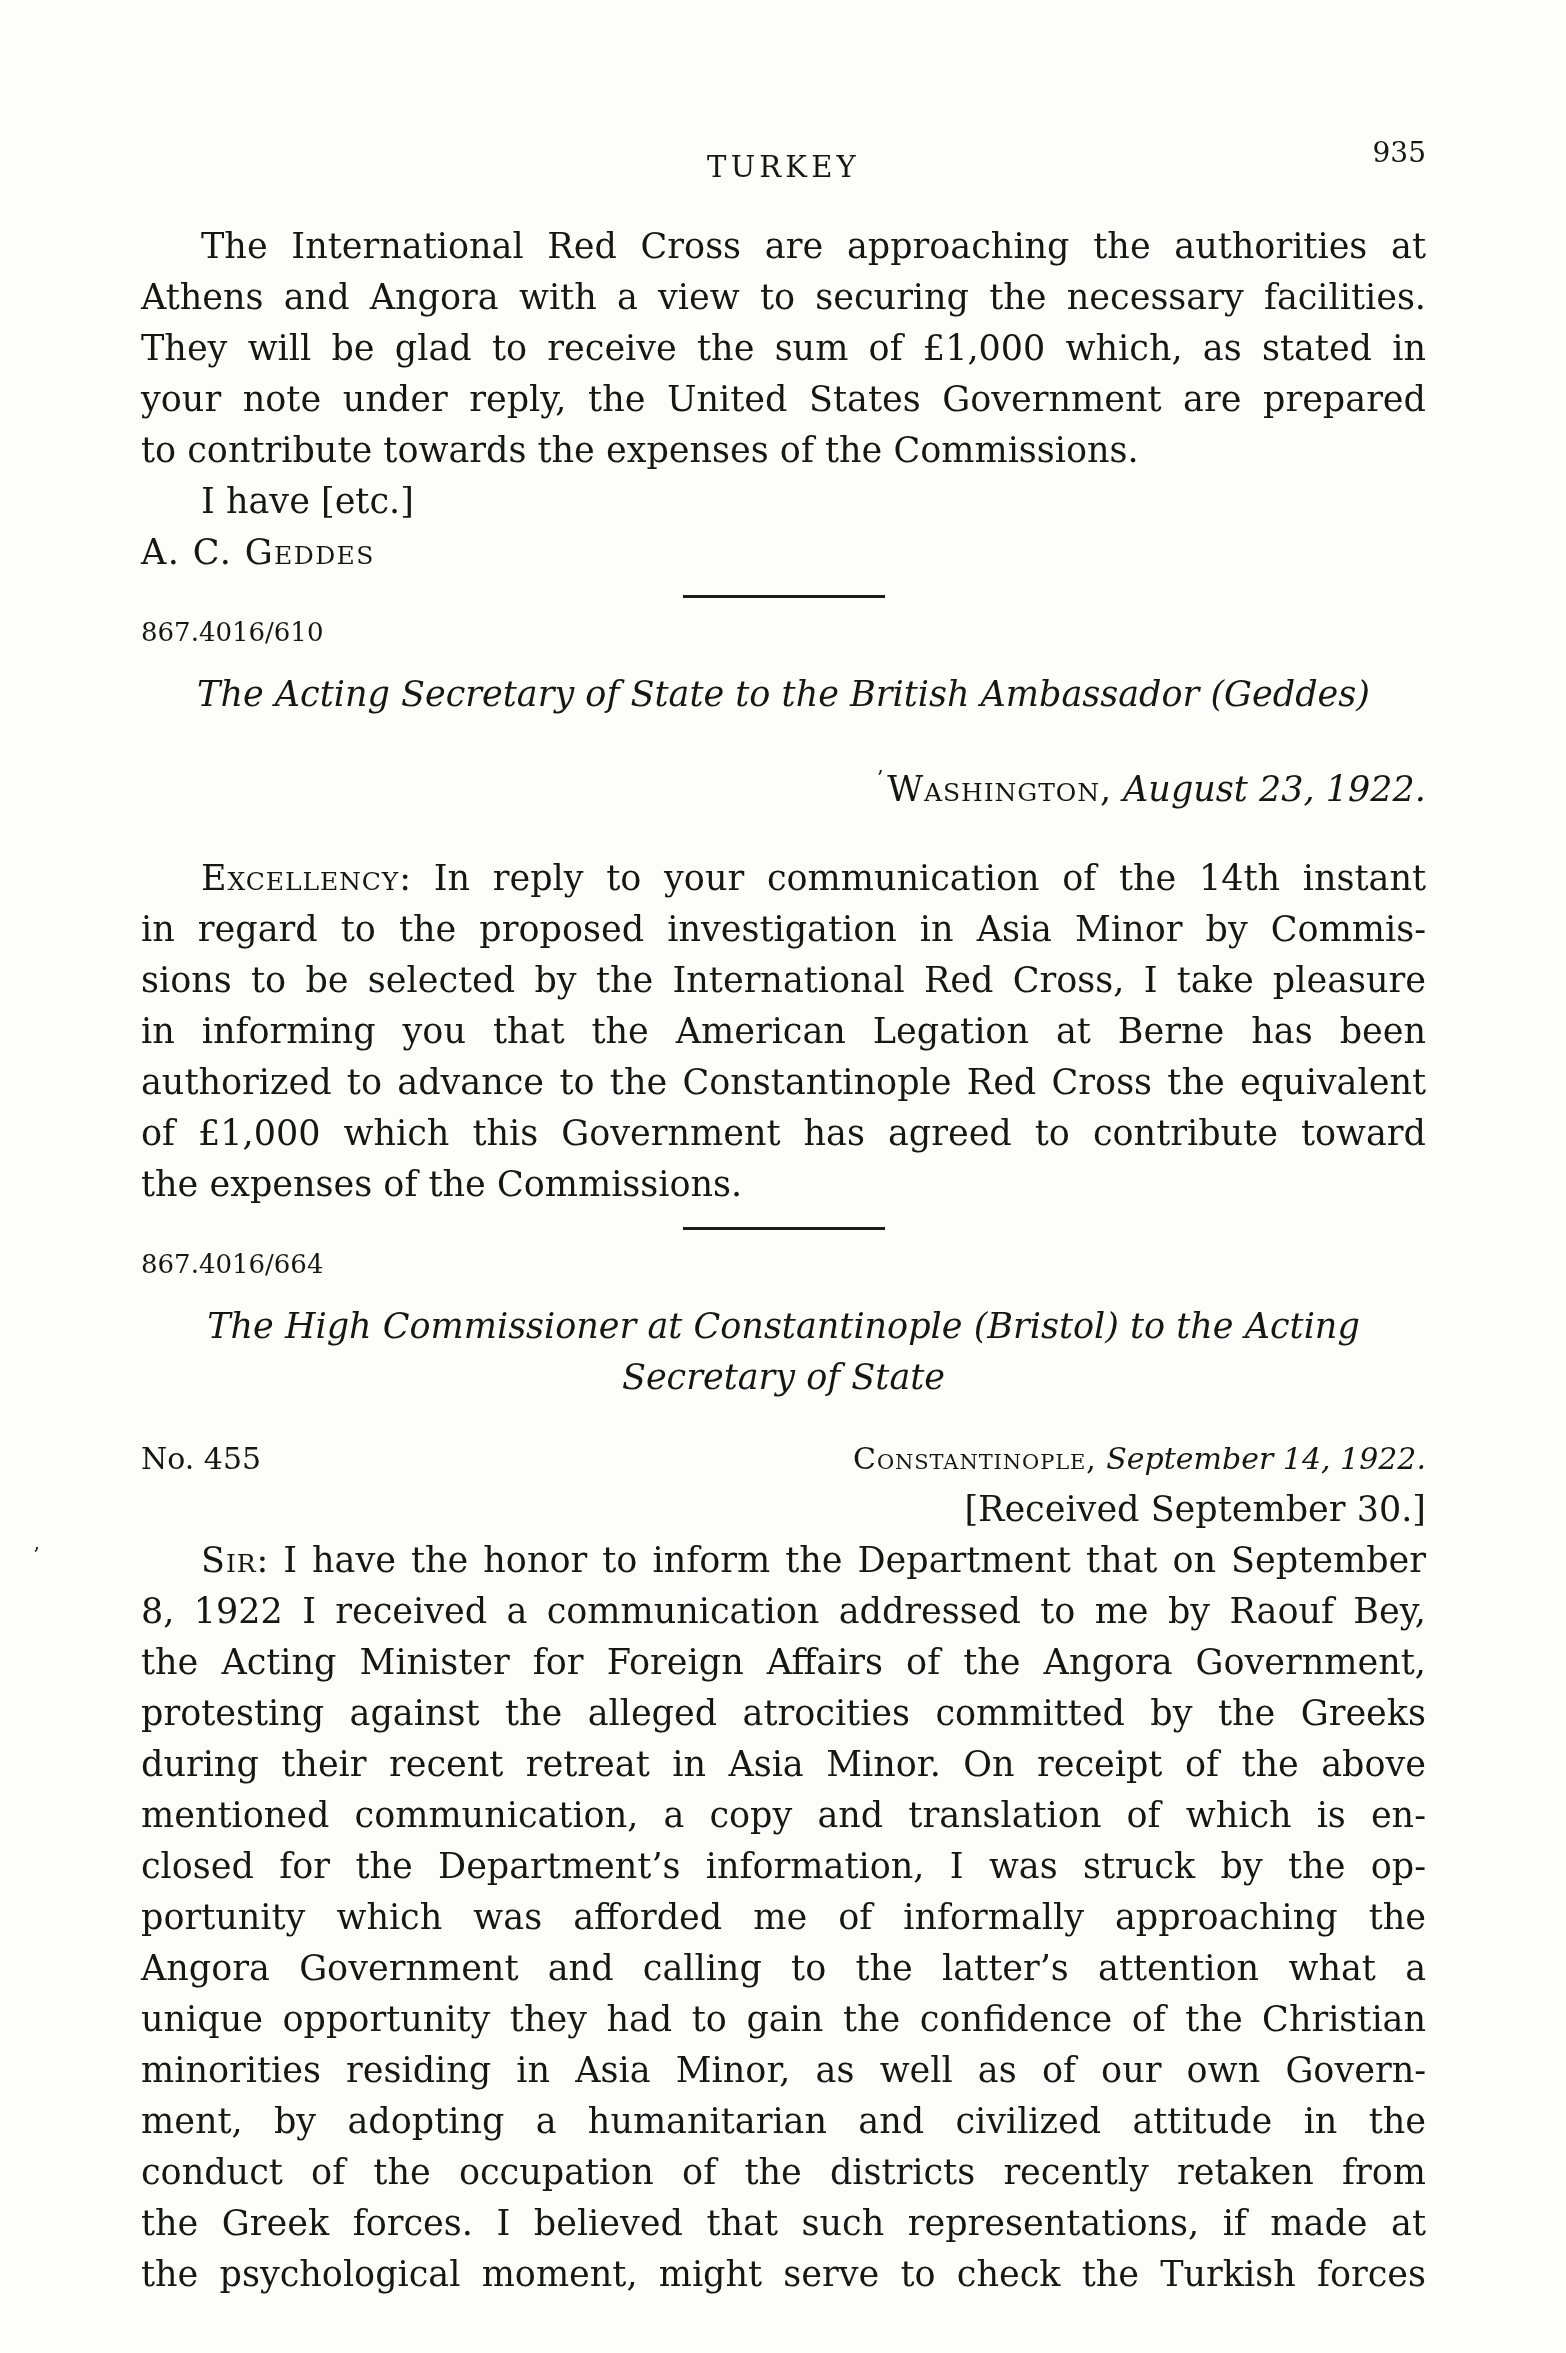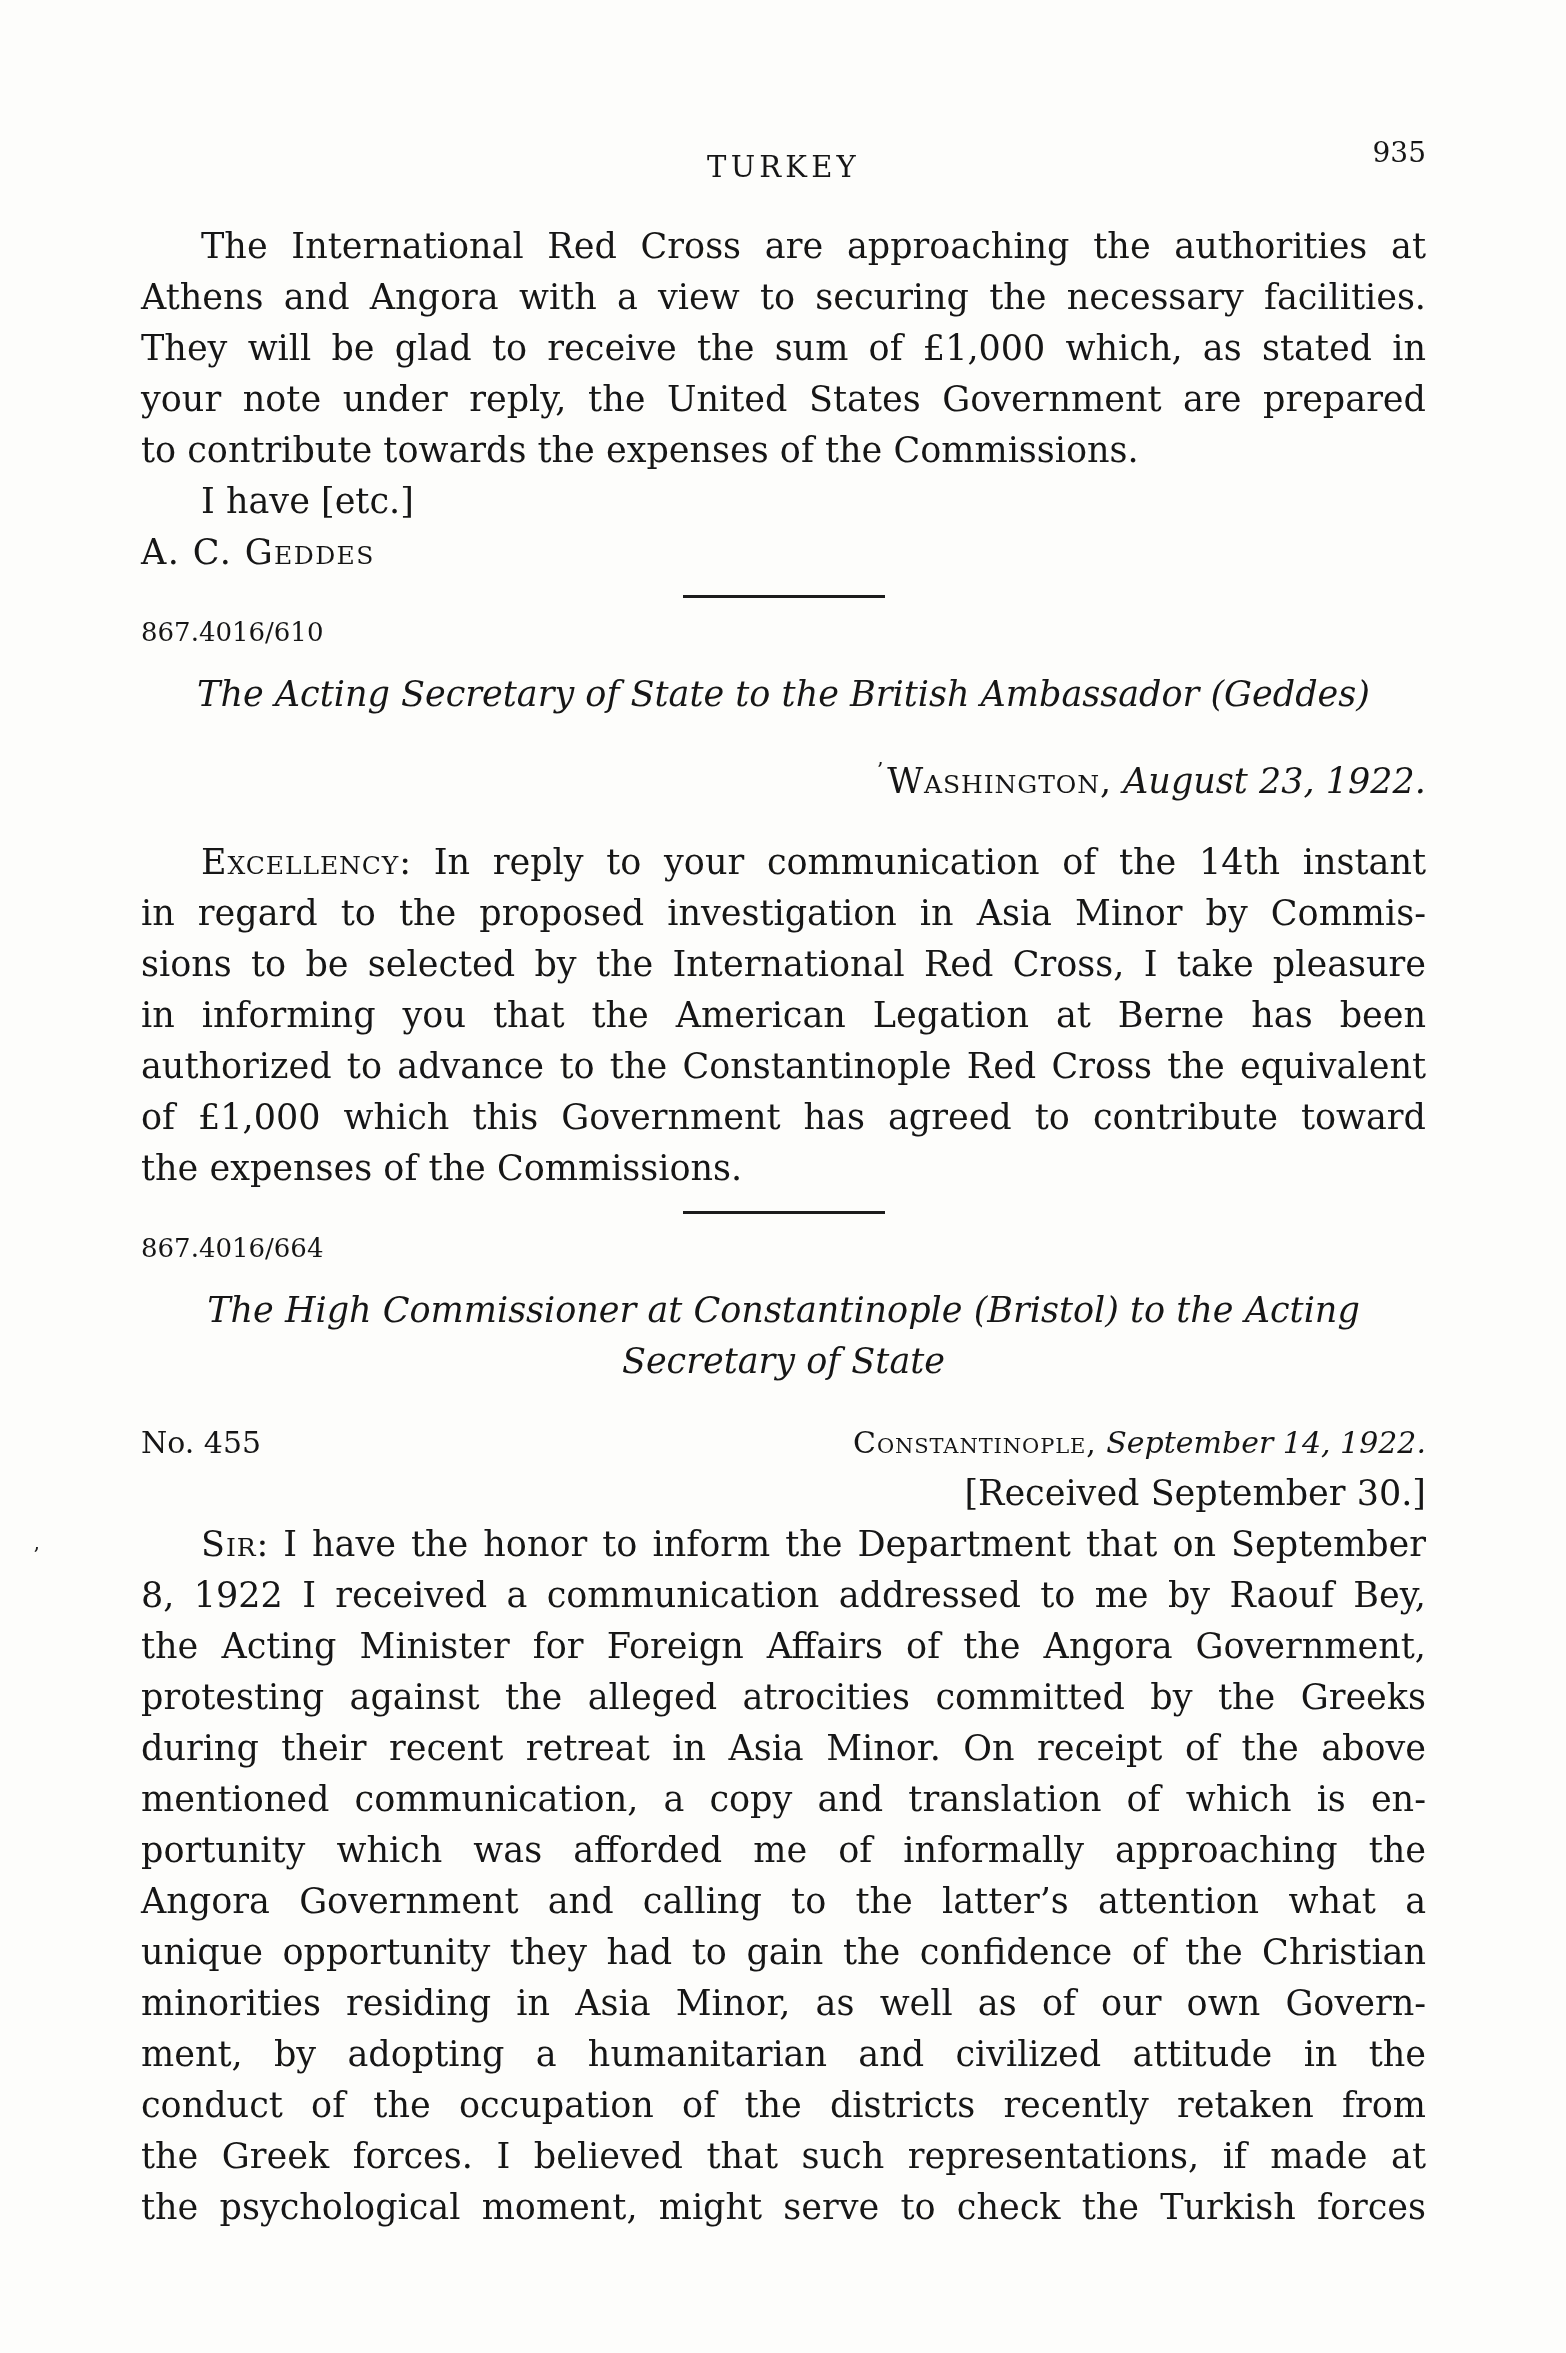--- a/index.html
+++ b/index.html
@@ -36,21 +36,21 @@
   .signoff-left { padding-left: 60px; }
   .signoff-right { font-variant: small-caps; letter-spacing: 1.4px; }
 
   .rule-wrap { display: flex; justify-content: center; margin: 17px 0; }
   .rule { width: 202px; height: 2.8px; background: #1c1c1c; }
 
   .ref { margin-top: 19px; font-size: 26px; line-height: 31px; }
 
   .doc-heading { margin-top: 21px; font-style: italic; font-size: 35px; line-height: 51px; text-align: center; }
 
-  .dateline { margin-top: 23.5px; margin-bottom: 28px; text-align: right; font-size: 35px; line-height: 55px; }
+  .dateline { margin-top: 23.5px; margin-bottom: 28px; text-align: right; font-size: 35px; line-height: 71px; }
   .premark { font-size: 21px; vertical-align: 16px; margin-right: 3.8px; }
 
   .docline { margin-top: 30px; display: flex; justify-content: space-between; font-size: 30px; line-height: 51px; }
   .received { text-align: right; font-size: 35px; line-height: 51px; }
 
   .margin-mark { position: absolute; left: 33px; top: 1543px; font-size: 21px; color: #222; }
 </style>
 </head>
 <body>
 
@@ -102,20 +102,21 @@
         <span class="doc-date"><span class="sc">Constantinople,</span><span class="it"> September 14, 1922.</span></span>
       </div>
       <div class="received">[Received September 30.]</div>
       <div class="para indent">
         <div class="line just"><span class="sc">Sir</span><span>: I have the honor to inform the Department that on September</span></div>
         <div class="line just"><span>8, 1922 I received a communication addressed to me by Raouf Bey,</span></div>
         <div class="line just"><span>the Acting Minister for Foreign Affairs of the Angora Government,</span></div>
         <div class="line just"><span>protesting against the alleged atrocities committed by the Greeks</span></div>
         <div class="line just"><span>during their recent retreat in Asia Minor.  On receipt of the above</span></div>
         <div class="line just"><span>mentioned communication, a copy and translation of which is en-</span></div>
+        <div class="line just"><span>closed for the Department’s information, I was struck by the op-</span></div>
         <div class="line just"><span>portunity which was afforded me of informally approaching the</span></div>
         <div class="line just"><span>Angora Government and calling to the latter’s attention what a</span></div>
         <div class="line just"><span>unique opportunity they had to gain the confidence of the Christian</span></div>
         <div class="line just"><span>minorities residing in Asia Minor, as well as of our own Govern-</span></div>
         <div class="line just"><span>ment, by adopting a humanitarian and civilized attitude in the</span></div>
         <div class="line just"><span>conduct of the occupation of the districts recently retaken from</span></div>
         <div class="line just"><span>the Greek forces.  I believed that such representations, if made at</span></div>
         <div class="line just"><span>the psychological moment, might serve to check the Turkish forces</span></div>
       </div>
     </main>

